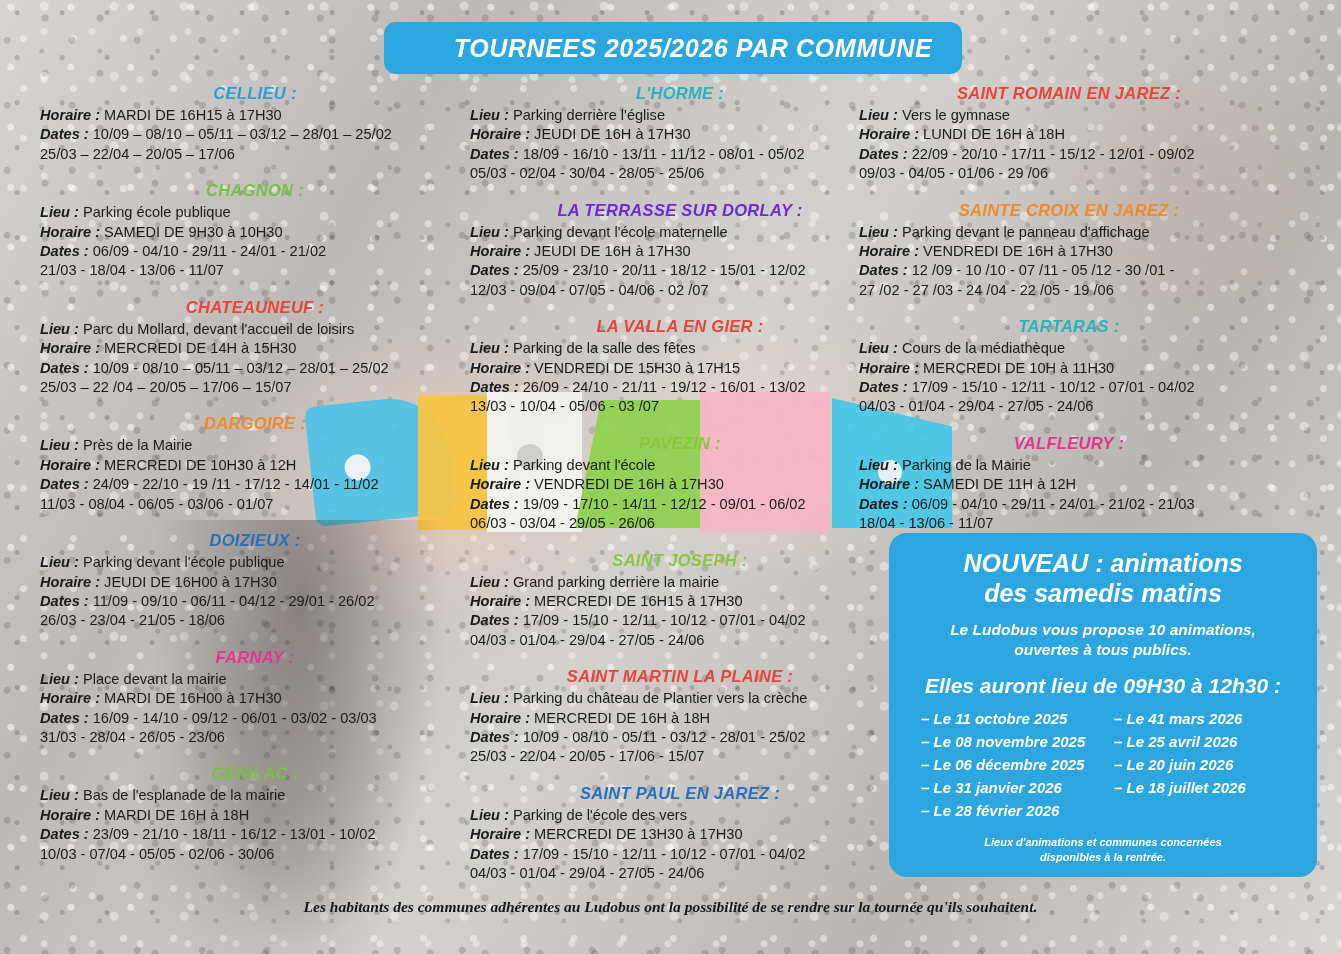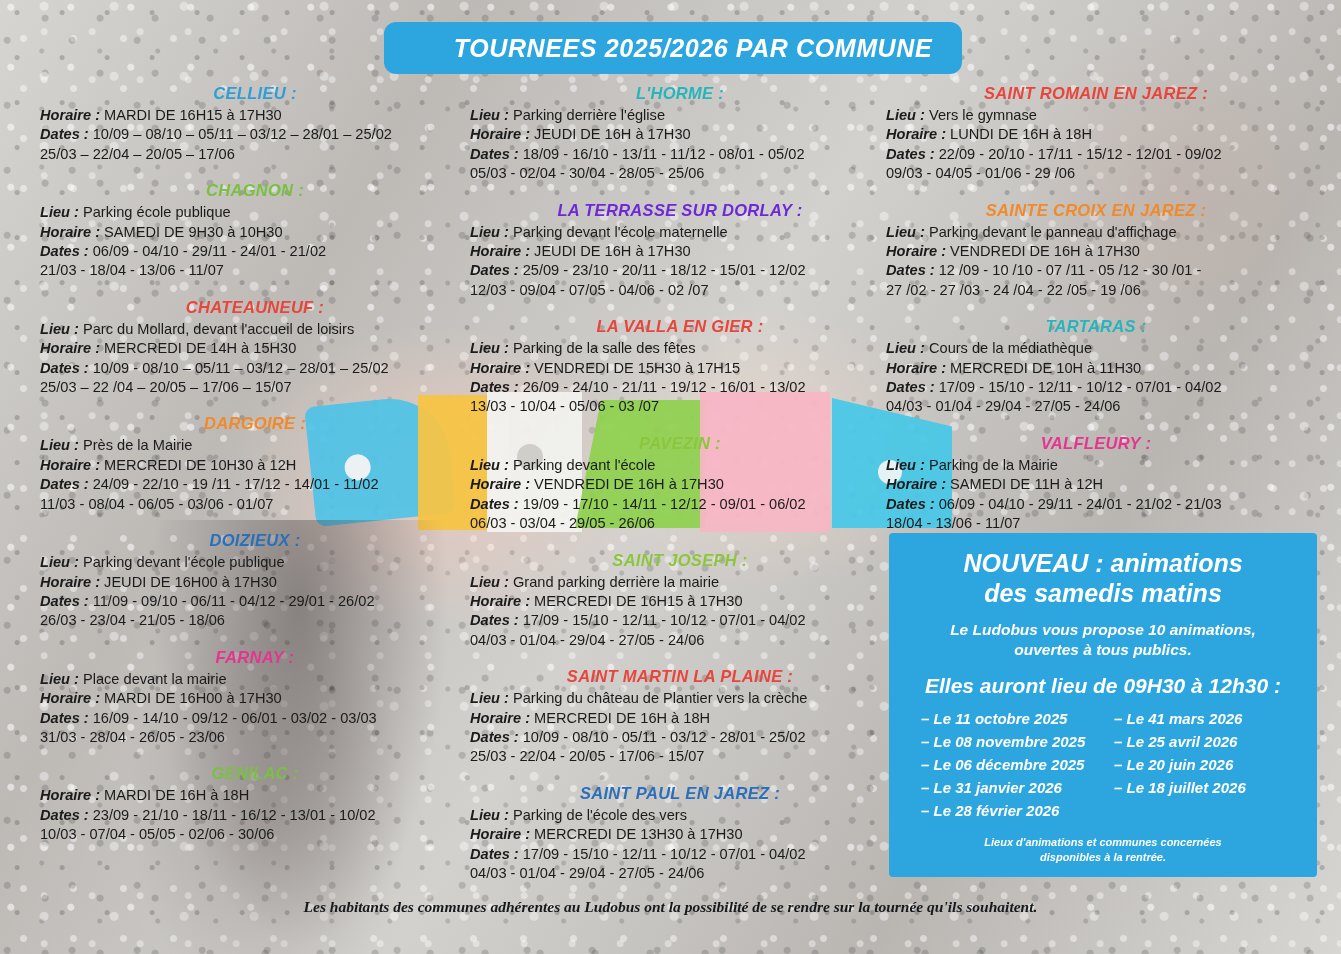--- a/index.html
+++ b/index.html
@@ -92,21 +92,21 @@
     font-size: 25px;
     letter-spacing: .6px;
     white-space: nowrap;
     margin-left: 40px;
   }
 
   
   .column { position: absolute; top: 84px; }
   #col1 { left: 40px; width: 430px; }
   #col2 { left: 470px; width: 420px; }
-  #col3 { left: 886px; width: 420px; }
+  #col3 { left: 859px; width: 420px; }
 
   .entry { margin-bottom: 17px; }
   .entry .commune {
     text-align: center;
     font-weight: bold;
     font-style: italic;
     font-size: 16.5px;
     letter-spacing: .3px;
     margin-bottom: 3px;
     white-space: nowrap;
@@ -131,21 +131,21 @@
   .c-teal    { color: #27b5bd; }
   .c-darkblue{ color: #2a6fbb; }
   .c-lime    { color: #8cc63e; }
   .c-salmon  { color: #6d28d9; }
 
   
   #nouveau-box {
     position: absolute;
     left: 889px; top: 533px; width: 428px; height: 344px;
     background: #2da6df;
-    border-radius: 4px;
+    border-radius: 18px;
     color: #ffffff;
     padding: 12px 18px 14px 18px;
     text-align: center;
   }
   #nouveau-box .n-title {
     font-weight: bold; font-style: italic;
     font-size: 25px; line-height: 1.18;
     margin-top: 4px;
   }
   #nouveau-box .n-sub {
@@ -249,20 +249,21 @@
       </div>
       <div class="entry">
         <div class="commune c-magenta">FARNAY :</div>
         <div class="line"><span class="lbl">Lieu : </span><span>Place devant la mairie</span></div>
         <div class="line"><span class="lbl">Horaire : </span><span>MARDI DE 16H00 à 17H30</span></div>
         <div class="line"><span class="lbl">Dates : </span><span>16/09 - 14/10 - 09/12 - 06/01 - 03/02 - 03/03</span></div>
         <div class="line"><span>31/03 - 28/04 - 26/05 - 23/06</span></div>
       </div>
       <div class="entry">
         <div class="commune c-green">GENILAC :</div>
+        <div class="line"><span class="lbl">Lieu : </span><span>Bas de l'esplanade de la mairie</span></div>
         <div class="line"><span class="lbl">Horaire : </span><span>MARDI DE 16H à 18H</span></div>
         <div class="line"><span class="lbl">Dates : </span><span>23/09 - 21/10 - 18/11 - 16/12 - 13/01 - 10/02</span></div>
         <div class="line"><span>10/03 - 07/04 - 05/05 - 02/06 - 30/06</span></div>
       </div>
     </div>
   <div class="column" id="col2">
       <div class="entry">
         <div class="commune c-teal">L'HORME :</div>
         <div class="line"><span class="lbl">Lieu : </span><span>Parking derrière l'église</span></div>
         <div class="line"><span class="lbl">Horaire : </span><span>JEUDI DE 16H à 17H30</span></div>

